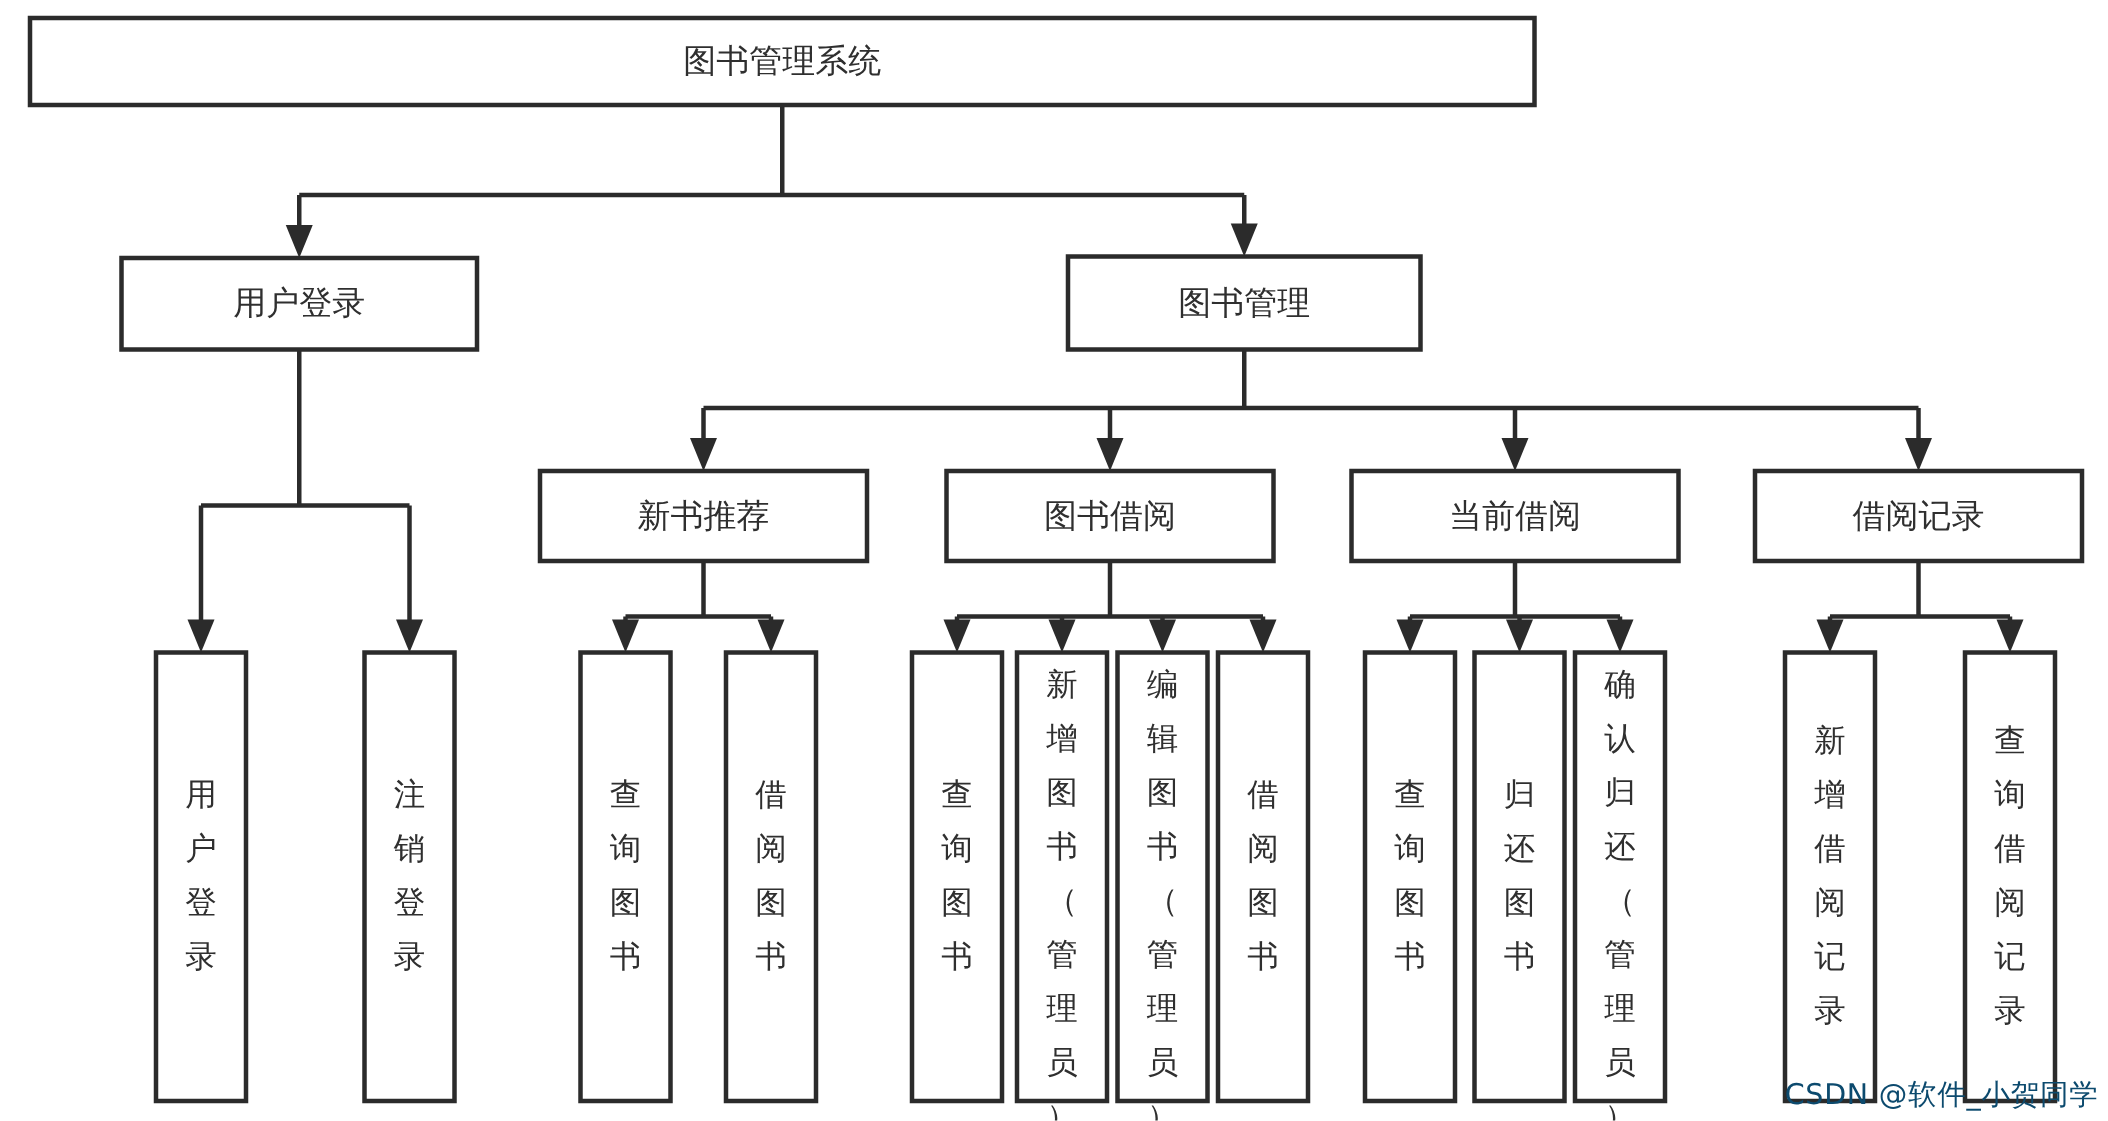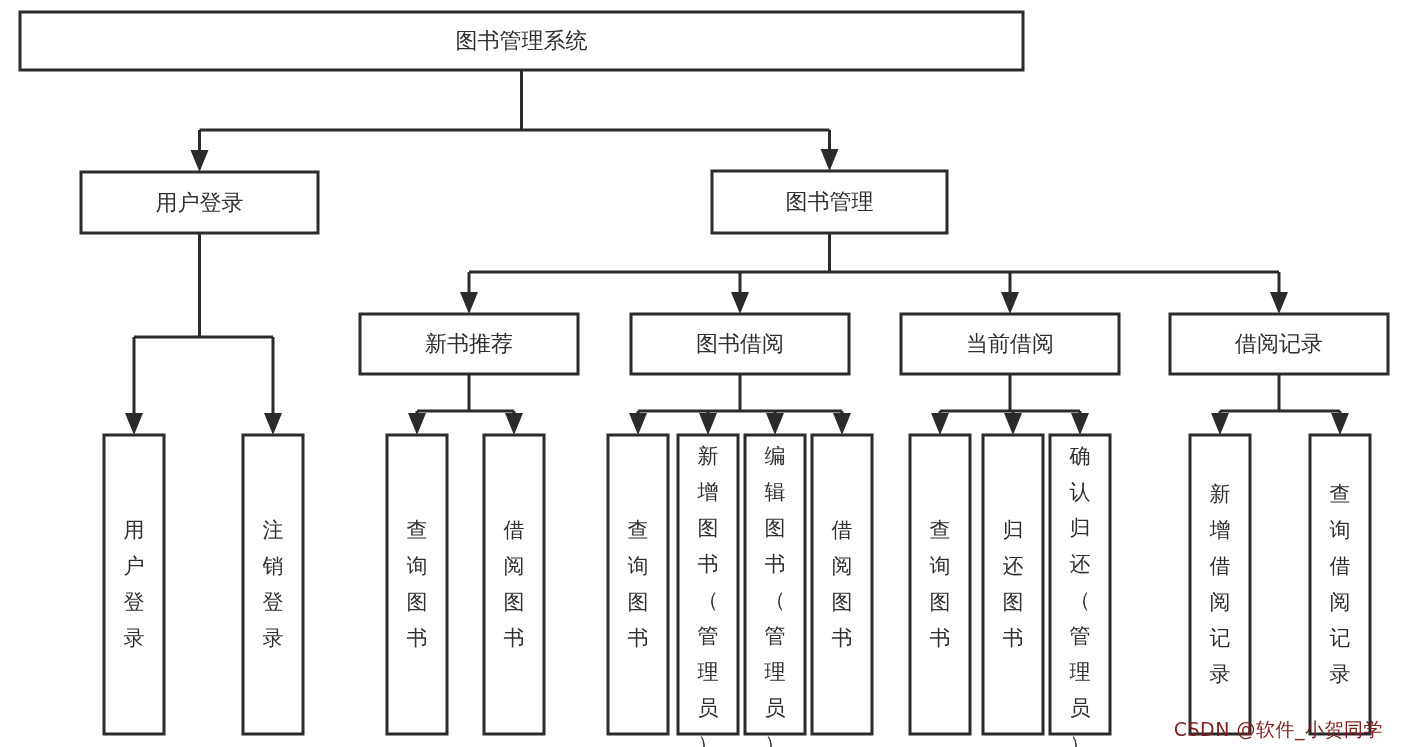--- a/index.html
+++ b/index.html
@@ -17,22 +17,22 @@
   .node-label{
     fill:#2f2f2f;
     font-family:"DejaVu Sans","Liberation Sans",sans-serif;
     font-size:22px;
     text-anchor:middle;
     dominant-baseline:middle;
   }
   .node-label.vertical{font-size:21px;}
   .watermark{
     position:absolute;
-    right:22px;bottom:4px;
-    color:#7f1d1d;
+    right:6px;bottom:4px;
+    color:#0c4a6e;
     font-size:19px;
     font-family:"DejaVu Sans","Liberation Sans",sans-serif;
     letter-spacing:0.5px;
     white-space:nowrap;
     pointer-events:none;
   }
 </style>
 </head>
 <body>
 

